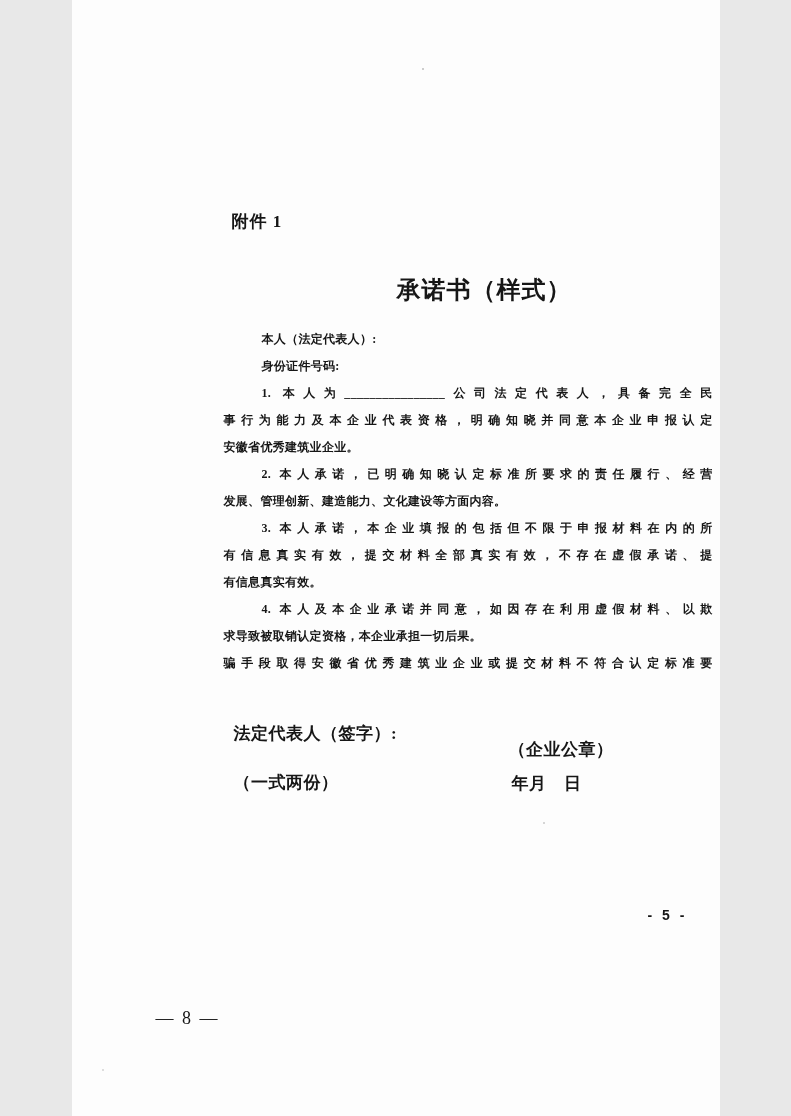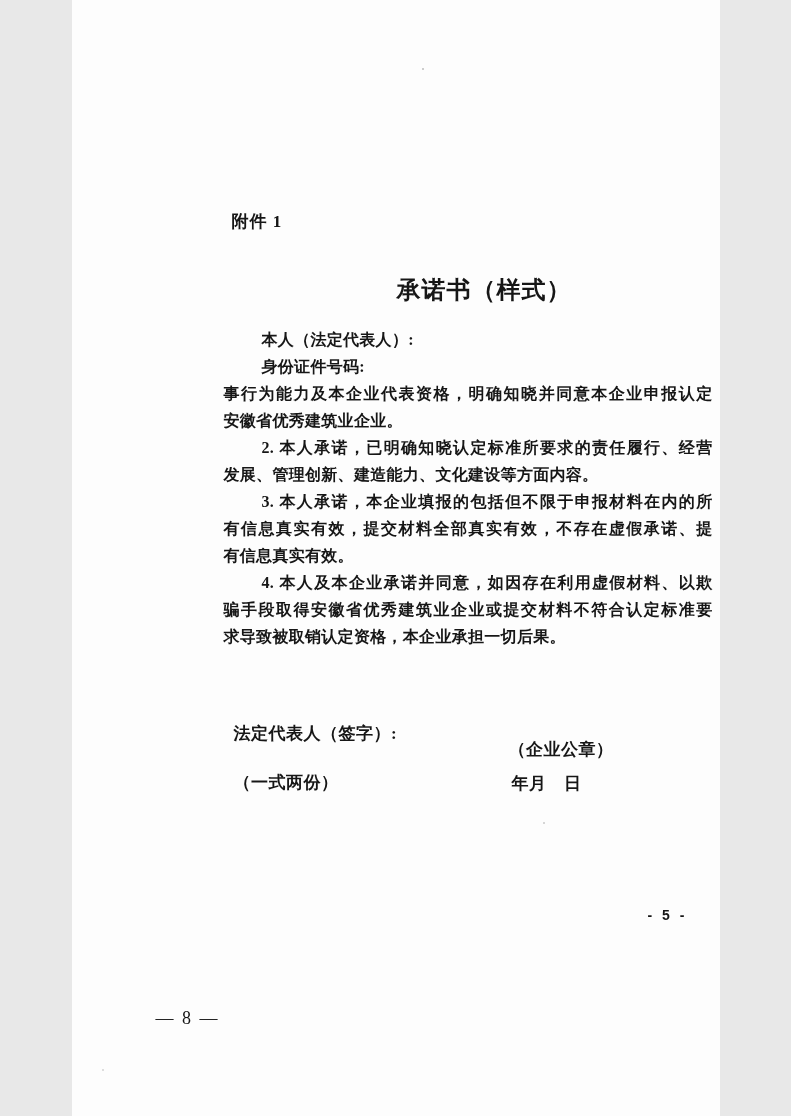--- a/index.html
+++ b/index.html
@@ -36,21 +36,21 @@
     text-align: center;
     font-size: 24px;
     font-weight: 700;
     letter-spacing: 1px;
   }
   .doc-body {
     position: absolute;
     left: 152px;
     top: 326px;
     width: 489px;
-    font-size: 16px;
+    font-size: 12px;
     font-weight: 600;
     line-height: 27px;
     letter-spacing: 0.3px;
   }
   .line { white-space: nowrap; }
   .line.indent { text-indent: 38px; }
   .line.fill {
     white-space: normal;
     text-align: justify;
     text-align-last: justify;
@@ -100,30 +100,31 @@
 
 <div class="page">
 
   <div class="attachment">附件 1</div>
 
   <h1 class="doc-title">承诺书（样式）</h1>
 
   <div class="doc-body">
     <div class="line indent">本人（法定代表人）:</div>
     <div class="line indent">身份证件号码:</div>
+    <div class="line indent fill">1. 本人为________________公司法定代表人，具备完全民</div>
     <div class="line fill">事行为能力及本企业代表资格，明确知晓并同意本企业申报认定</div>
     <div class="line">安徽省优秀建筑业企业。</div>
     <div class="line indent fill">2. 本人承诺，已明确知晓认定标准所要求的责任履行、经营</div>
     <div class="line">发展、管理创新、建造能力、文化建设等方面内容。</div>
     <div class="line indent fill">3. 本人承诺，本企业填报的包括但不限于申报材料在内的所</div>
     <div class="line fill">有信息真实有效，提交材料全部真实有效，不存在虚假承诺、提</div>
     <div class="line">有信息真实有效。</div>
     <div class="line indent fill">4. 本人及本企业承诺并同意，如因存在利用虚假材料、以欺</div>
+    <div class="line">求导致被取销认定资格，本企业承担一切后果。</div>
     <div class="line fill">骗手段取得安徽省优秀建筑业企业或提交材料不符合认定标准要</div>
-    <div class="line">求导致被取销认定资格，本企业承担一切后果。</div>
   </div>
 
   <div class="sig legal-rep">法定代表人（签字）:</div>
 
   <div class="sig seal">（企业公章）</div>
 
   <div class="sig copies">（一式两份）</div>
 
   <div class="sig date">年月　日</div>
 

